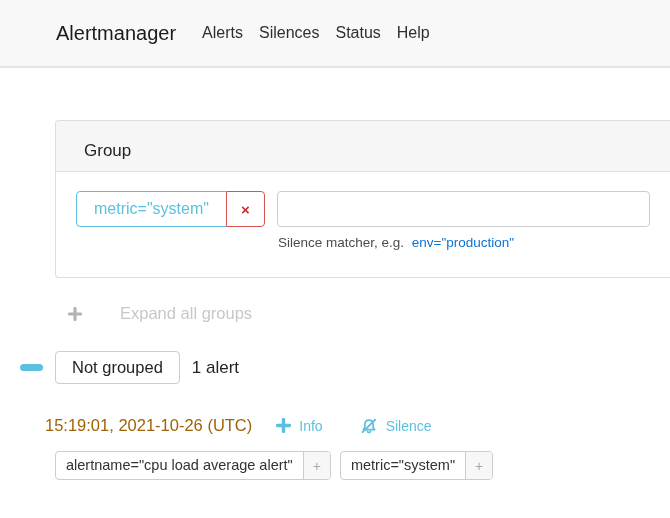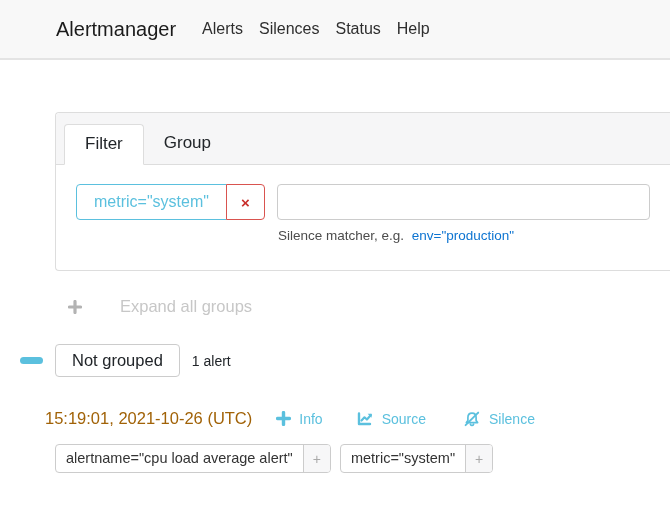--- a/index.html
+++ b/index.html
@@ -1,20 +1,20 @@
 <!DOCTYPE html>
 <html><head>
 <meta charset="utf-8">
 <style>
   * { margin:0; padding:0; box-sizing:border-box; }
   html,body { width:670px; height:518px; background:#fff;
     font-family:"Liberation Sans","DejaVu Sans",sans-serif; color:#212529; overflow:hidden; }
 
   
-  .navbar { height:60px; background:#f8f8f8; border-bottom:2px solid #e4e4e4;
+  .navbar { height:68px; background:#f8f8f8; border-bottom:2px solid #e4e4e4;
     display:flex; align-items:center; padding-left:56px; }
   .brand { font-size:20px; color:#1b1b1b; text-decoration:none; margin-right:26px; cursor:pointer; }
   .nav-link { font-size:16px; color:#2e2e2e; text-decoration:none; margin-right:16px; cursor:pointer; }
 
   
   .card { margin:52px 0 0 55px; width:calc(100% - 55px);
     border:1px solid #ddd; border-right:none; border-radius:4px 0 0 4px; }
   .card-header { background:#f6f6f7; border-bottom:1px solid #ddd; border-radius:4px 0 0 0;
     padding:11px 8px 0 8px; display:flex; }
   .tab { font-size:17px; padding:9px 20px 10px 20px; cursor:pointer; color:#212529; }
@@ -40,21 +40,21 @@
     color:#c7c7c7; font-size:16.5px; cursor:pointer;gap:22px; }
   .expand-row svg { margin-right:16px; }
 
   
   .group-header { margin-top:28px; display:flex; align-items:center; padding-left:20px; }
   .collapse-btn { width:23px; height:7px; background:#5bc0de; border:none; border-radius:3.5px;
     margin-right:12px; cursor:pointer; }
   .group-btn { background:#fff; border:1px solid #ccc; border-radius:4px; color:#212529;
     font-size:16.5px; padding:6px 16px; cursor:pointer;
     font-family:"Liberation Sans",sans-serif;text-align:center; }
-  .group-count { margin-left:12px; font-size:14px; color:#212529; }
+  .group-count { margin-left:12px; font-size:17px; color:#212529; }
 
   
   .alert-row { margin-top:32px; padding-left:45px; display:flex; align-items:center; }
   .alert-date { font-size:16.5px; color:#a16207; }
   .alert-action { display:inline-flex; align-items:flex-start; color:#5bc0de; font-size:14px;
     text-decoration:none; cursor:pointer; }
   .alert-action .ic { display:inline-flex; margin-right:8px; }
   .a-info { margin-left:24px; } .a-source { margin-left:34px; } .a-silence { margin-left:37px; }
 
   
@@ -73,21 +73,20 @@
   <a class="nav-link">Alerts</a>
   <a class="nav-link">Silences</a>
   <a class="nav-link">Status</a>
   <a class="nav-link">Help</a>
 </nav>
 
 <main>
 
   <section class="card">
     <div class="card-header">
-      <div class="tab active">Filter</div>
       <div class="tab">Group</div>
     </div>
     <div class="card-body">
       <div class="matcher-row">
         <div class="btn-group">
           <button class="matcher-btn">metric="system"</button>
           <button class="matcher-close">
             <span>×</span>
           </button>
         </div>
@@ -118,30 +117,20 @@
 
     <a class="alert-action a-info">
       <span class="ic">
         <svg width="15" height="15" viewBox="0 0 14 14">
           <path d="M7 1.5v11M1.5 7h11" stroke="#5bc0de" stroke-width="3.2" stroke-linecap="round" fill="none"></path>
         </svg>
       </span>
       <span>Info</span>
     </a>
 
-    <a class="alert-action a-source">
-      <span class="ic">
-        <svg width="17" height="16" viewBox="0 0 17 16">
-          <path d="M2 2.5v10.5h11" stroke="#5bc0de" stroke-width="2.4" fill="none" stroke-linecap="round" stroke-linejoin="round"></path>
-          <path d="M4.5 9.5l3-3.2 2.4 2.2 4-4.5" stroke="#5bc0de" stroke-width="2.2" fill="none" stroke-linecap="round" stroke-linejoin="round"></path>
-          <path d="M10.6 2.8h4v4z" fill="#5bc0de"></path>
-        </svg>
-      </span>
-      <span>Source</span>
-    </a>
 
     <a class="alert-action a-silence">
       <span class="ic">
         <svg width="18" height="16" viewBox="0 0 18 16">
           <path d="M9 2.2c-2.6 0-4.1 1.9-4.1 4.4v2.9L3.4 11.6h11.2l-1.5-2.1V6.6c0-2.5-1.5-4.4-4.1-4.4z" fill="none" stroke="#5bc0de" stroke-width="1.7" stroke-linejoin="round"></path>
           <path d="M7.4 13.2c.3.8.9 1.3 1.6 1.3s1.3-.5 1.6-1.3" fill="none" stroke="#5bc0de" stroke-width="1.7" stroke-linecap="round"></path>
           <path d="M2.6 14.2L15.2 1.6" stroke="#5bc0de" stroke-width="1.9" stroke-linecap="round"></path>
         </svg>
       </span>
       <span>Silence</span>

